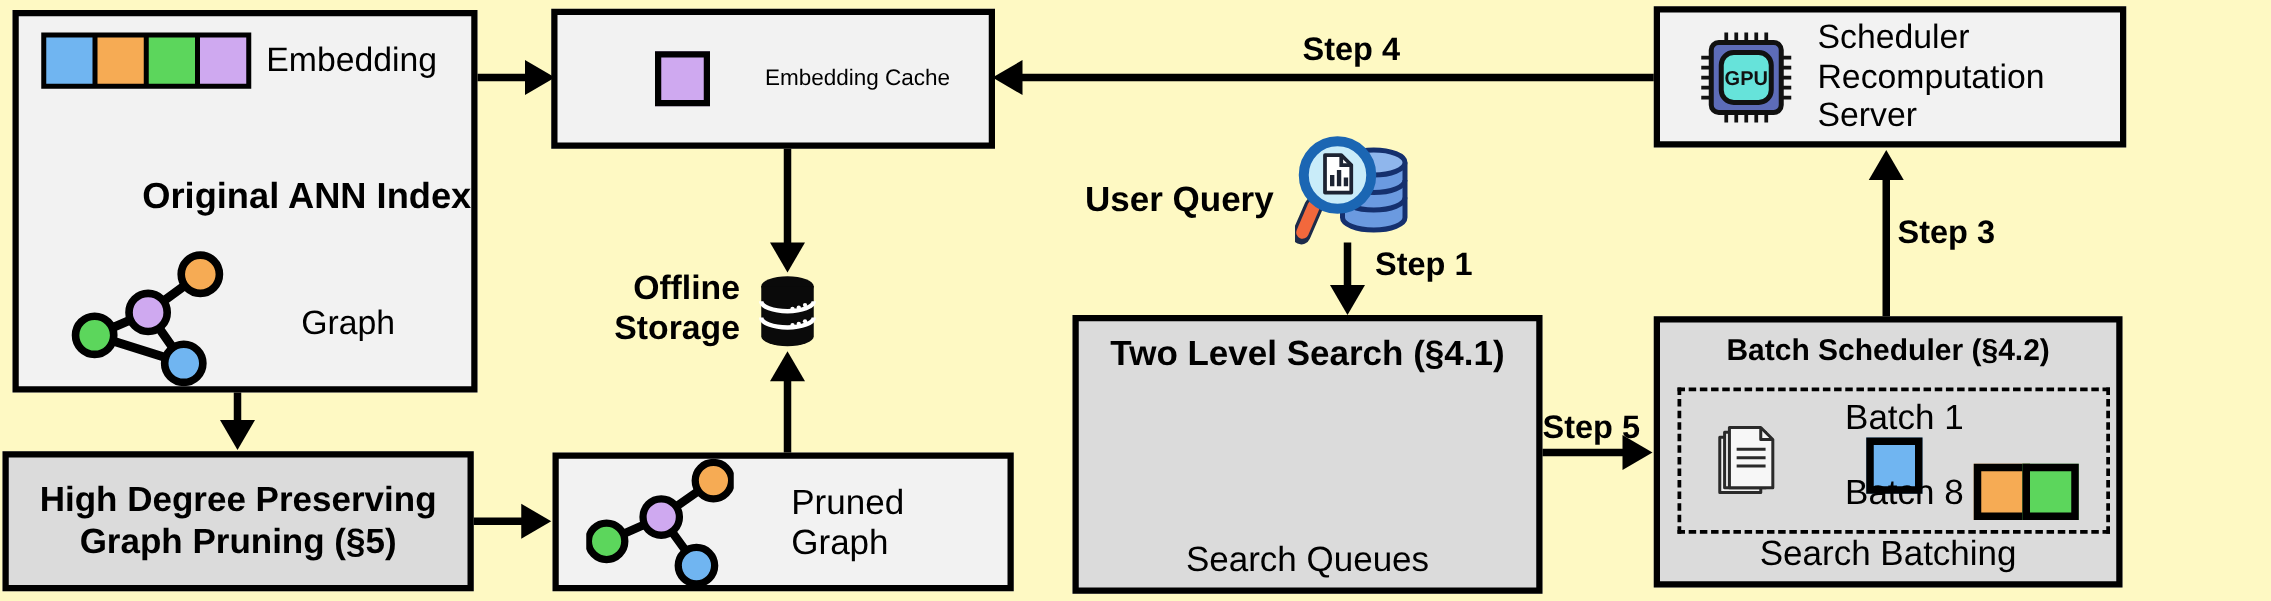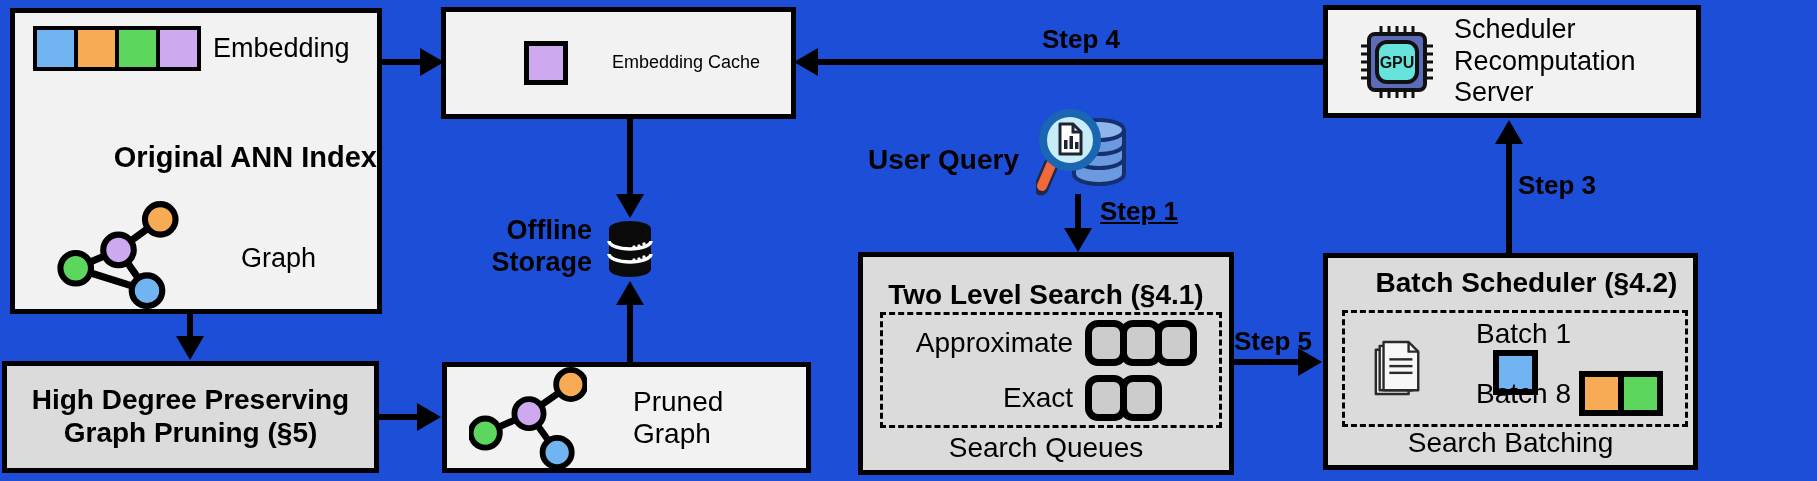--- a/index.html
+++ b/index.html
@@ -1,21 +1,21 @@
 <!DOCTYPE html>
 <html><head>
 <meta charset="utf-8">
 <style>
   * { box-sizing: border-box; margin: 0; padding: 0; }
   html,body { background:#fff; }
   .canvas {
     position: relative;
     width: 1817px;
     height: 481px;
-    background: #1d4ed8;
+    background: #fef9c3;
     font-family: "Liberation Sans", sans-serif;
     color: #000;
     overflow: hidden;
   }
   .box {
     position: absolute;
     border: 5px solid #000;
   }
   .box-light { background: #f2f2f2; }
   .box-dark  { background: #dbdbdb; }
@@ -59,32 +59,32 @@
   #box-pruned { left:442px; top:362px; width:369px; height:111px; display:flex; align-items:center; }
   #pruned-graph-icon { margin-left:22px; }
   #pruned-label { margin-left:46px; font-size:28px; }
 
   
   #user-query-label { position:absolute; left:868px; top:144px; font-weight:bold; font-size:28px; }
   #user-query-icon { position:absolute; left:1036px; top:106px; }
 
   
   #box-tls { left:858px; top:252px; width:376px; height:223px; }
-  .tls-title { position:absolute; left:0; top:10px; width:100%; text-align:center; font-weight:bold; font-size:28px;margin-top:12px; }
+  .tls-title { position:absolute; left:0; top:10px; width:100%; text-align:center; font-weight:bold; font-size:28px; }
   .tls-dashed { position:absolute; left:17px; top:55px; width:342px; height:116px; border:3px dashed #000; }
   .queue-row { display:flex; align-items:center; height:55px; }
   .queue-label { width:190px; text-align:right; font-size:28px; }
   .slot-group { display:flex; margin-left:12px; }
   .queue-slot { width:42px; height:46px; border:7px solid #000; border-radius:13px; background:#cccccc; }
   .queue-slot + .queue-slot { margin-left:-7px; }
   .box-footer { position:absolute; left:0; bottom:6px; width:100%; text-align:center; font-size:28px; }
 
   
   #box-batch { left:1323px; top:253px; width:375px; height:217px; }
-  .batch-title { position:absolute; left:16px; top:9px; width:100%; text-align:center; font-weight:bold; font-size:28px; }
+  .batch-title { position:absolute; left:0; top:9px; width:100%; text-align:center; font-weight:bold; font-size:24px; }
   .batch-dashed { position:absolute; left:14px; top:52px; width:346px; height:117px; border:3px dashed #000; }
   #docs-icon { position:absolute; left:26px; top:25px; }
   .batch-row { position:absolute; left:106px; display:flex; align-items:center; }
   .batch-row-1 { top:5px;flex-direction:column; }
   .batch-row-2 { top:58px; }
   .batch-label { width:120px; text-align:right; font-size:28px; }
   .batch-square { width:45px; height:45px; border:6px solid #000; margin-left:8px; }
   .batch-square + .batch-square { margin-left:-6px; }
 
   
@@ -179,37 +179,20 @@
     <circle cx="34" cy="34" r="27" fill="#c9ecf9" stroke="#1b66b3" stroke-width="8"></circle>
     <path d="M24 18 h13 l8 8 v22 h-21 z" fill="#fff" stroke="#1d2433" stroke-width="3" stroke-linejoin="round"></path>
     <path d="M37 18 v8 h8" fill="none" stroke="#1d2433" stroke-width="3"></path>
     <rect x="28" y="34" width="3.5" height="9" fill="#1d2433"></rect>
     <rect x="33.5" y="30" width="3.5" height="13" fill="#1d2433"></rect>
     <rect x="39" y="36" width="3.5" height="7" fill="#1d2433"></rect>
   </svg>
 
   <div id="box-tls" class="box box-dark">
     <div class="tls-title">Two Level Search (§4.1)</div>
-    <div class="tls-dashed">
-      <div class="queue-row">
-        <div class="queue-label">Approximate</div>
-        <div class="slot-group">
-          <div class="queue-slot"></div>
-          <div class="queue-slot"></div>
-          <div class="queue-slot"></div>
-        </div>
-      </div>
-      <div class="queue-row">
-        <div class="queue-label">Exact</div>
-        <div class="slot-group">
-          <div class="queue-slot"></div>
-          <div class="queue-slot"></div>
-        </div>
-      </div>
-    </div>
     <div class="box-footer">Search Queues</div>
   </div>
 
   <div id="box-batch" class="box box-dark">
     <div class="batch-title">Batch Scheduler (§4.2)</div>
     <div class="batch-dashed">
       <svg id="docs-icon" width="54" height="62" viewBox="0 0 56 64">
         <g fill="#f1f1f1" stroke="#2a2a2a" stroke-width="2.5" stroke-linejoin="round">
           <path d="M5 12 h34 v46 h-34 z"></path>
           <path d="M9 8 h34 v46 h-34 z"></path>
@@ -304,18 +287,18 @@
   <div>
     <div class="shaft-h" style="left:1234px; top:359px; width:67px; height:6px;"></div>
     <div class="head head-right" style="left:1298px; top:348px;"></div>
   </div>
 
   <div>
     <div class="head head-up" style="left:1495px; top:120px;"></div>
     <div class="shaft-v" style="left:1506px; top:142px; width:6px; height:111px;"></div>
   </div>
 
-  <div class="step-label" style="left:1100px; top:196px;text-decoration:underline;">Step 1</div>
+  <div class="step-label" style="left:1100px; top:196px;">Step 1</div>
   <div class="step-label" style="left:1234px; top:326px;">Step 5</div>
   <div class="step-label" style="left:1518px; top:170px;">Step 3</div>
   <div class="step-label" style="left:1042px; top:24px;text-align:right;">Step 4</div>
 
 </div>
 
 </body></html>

